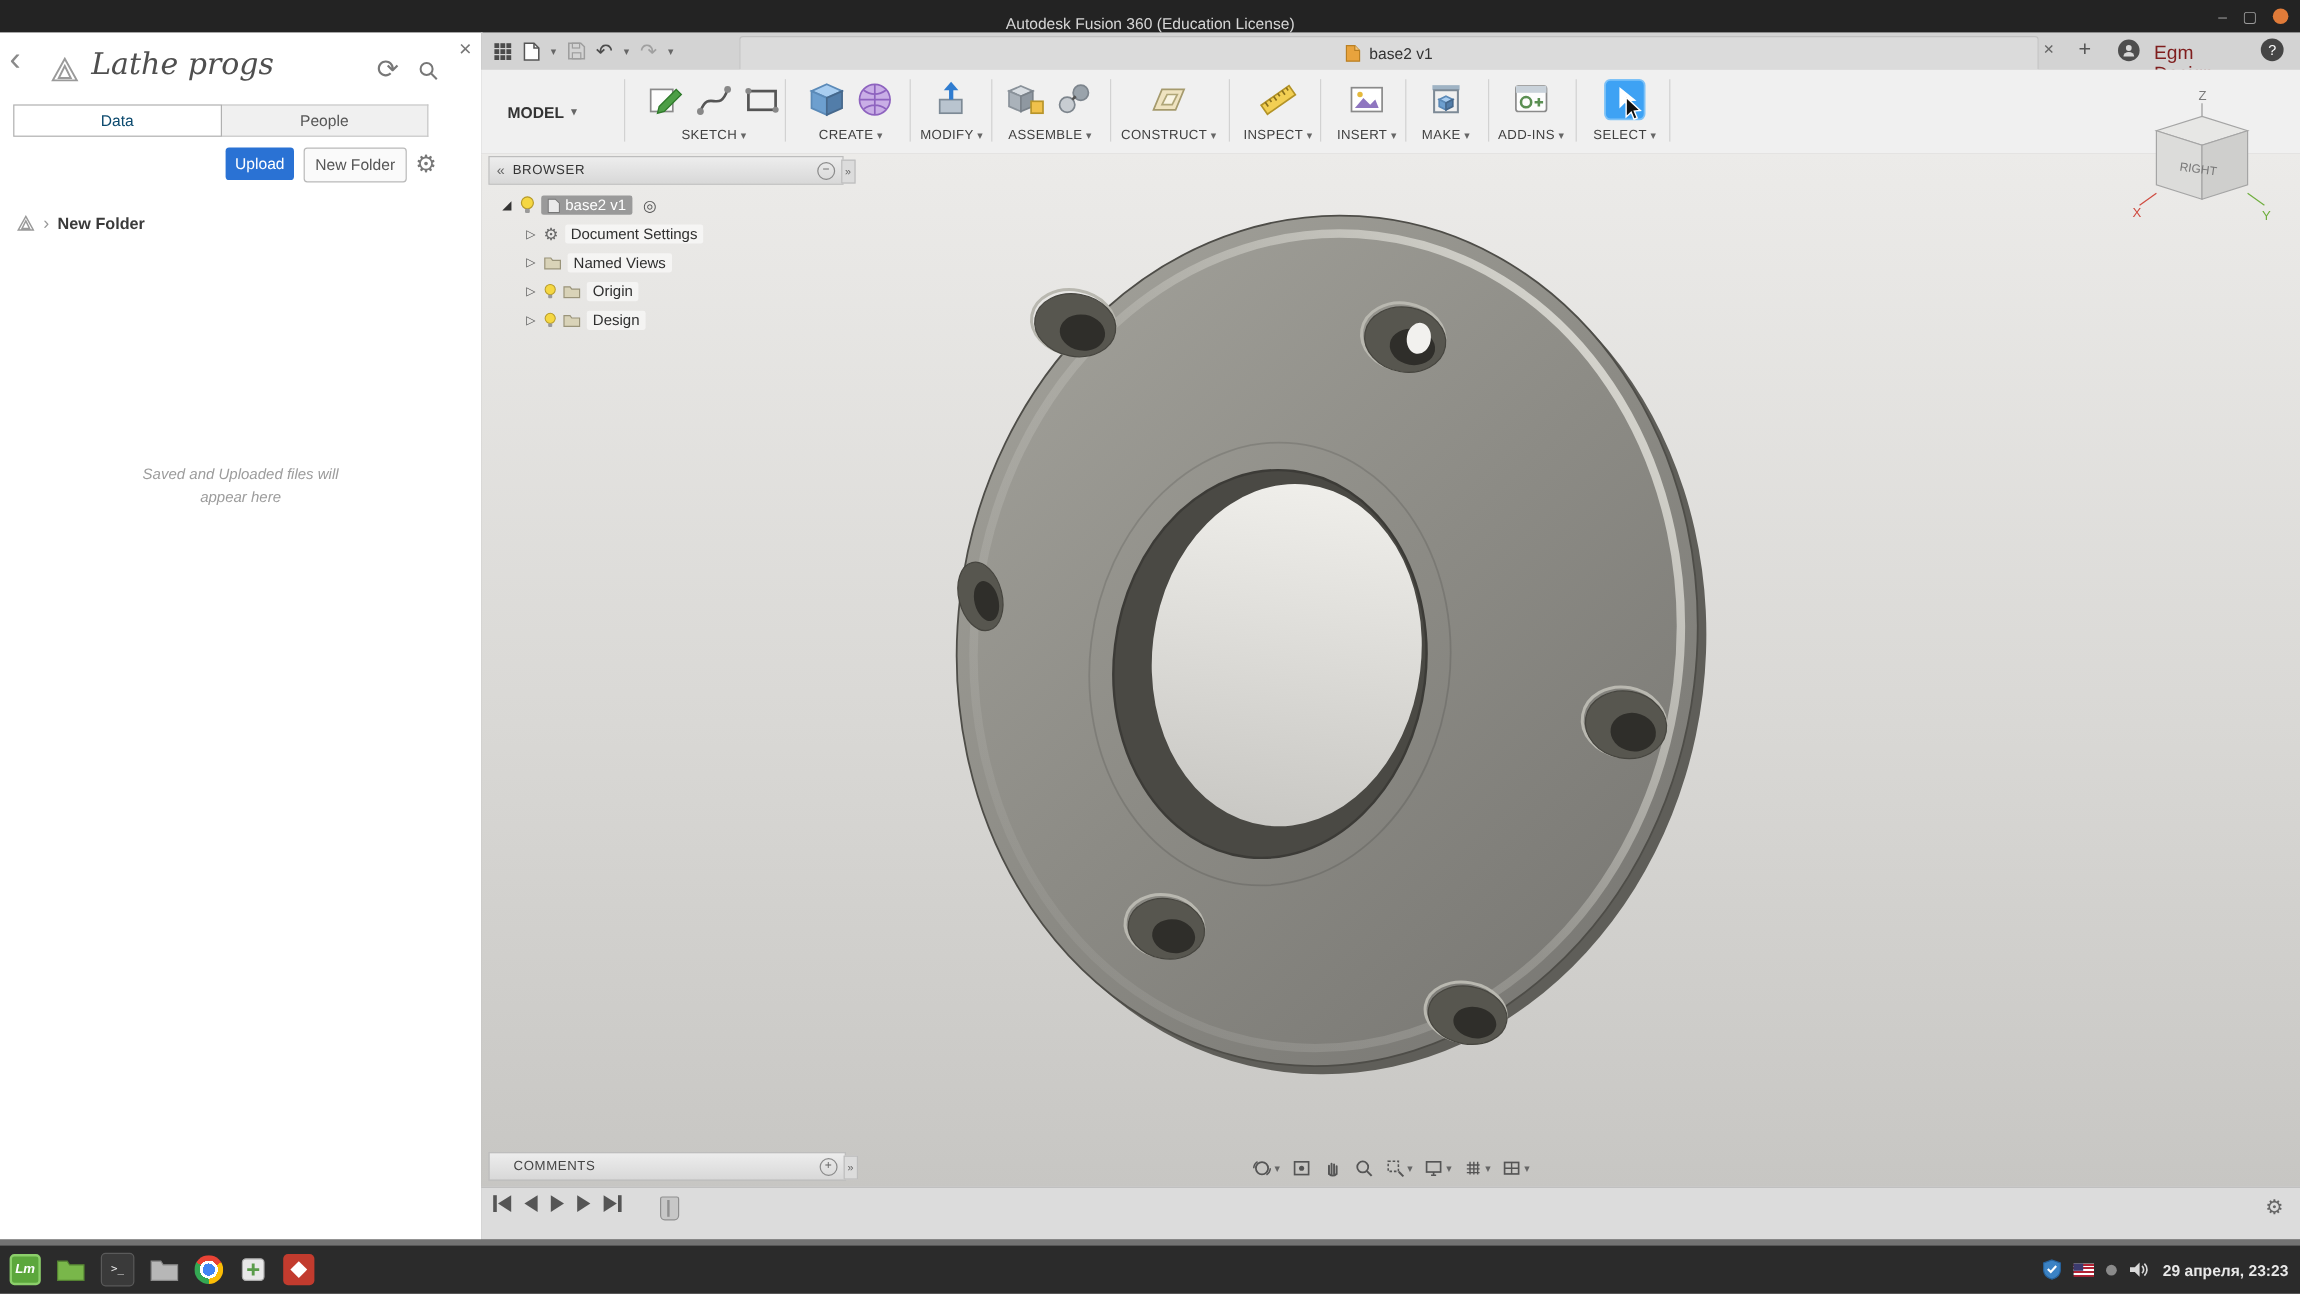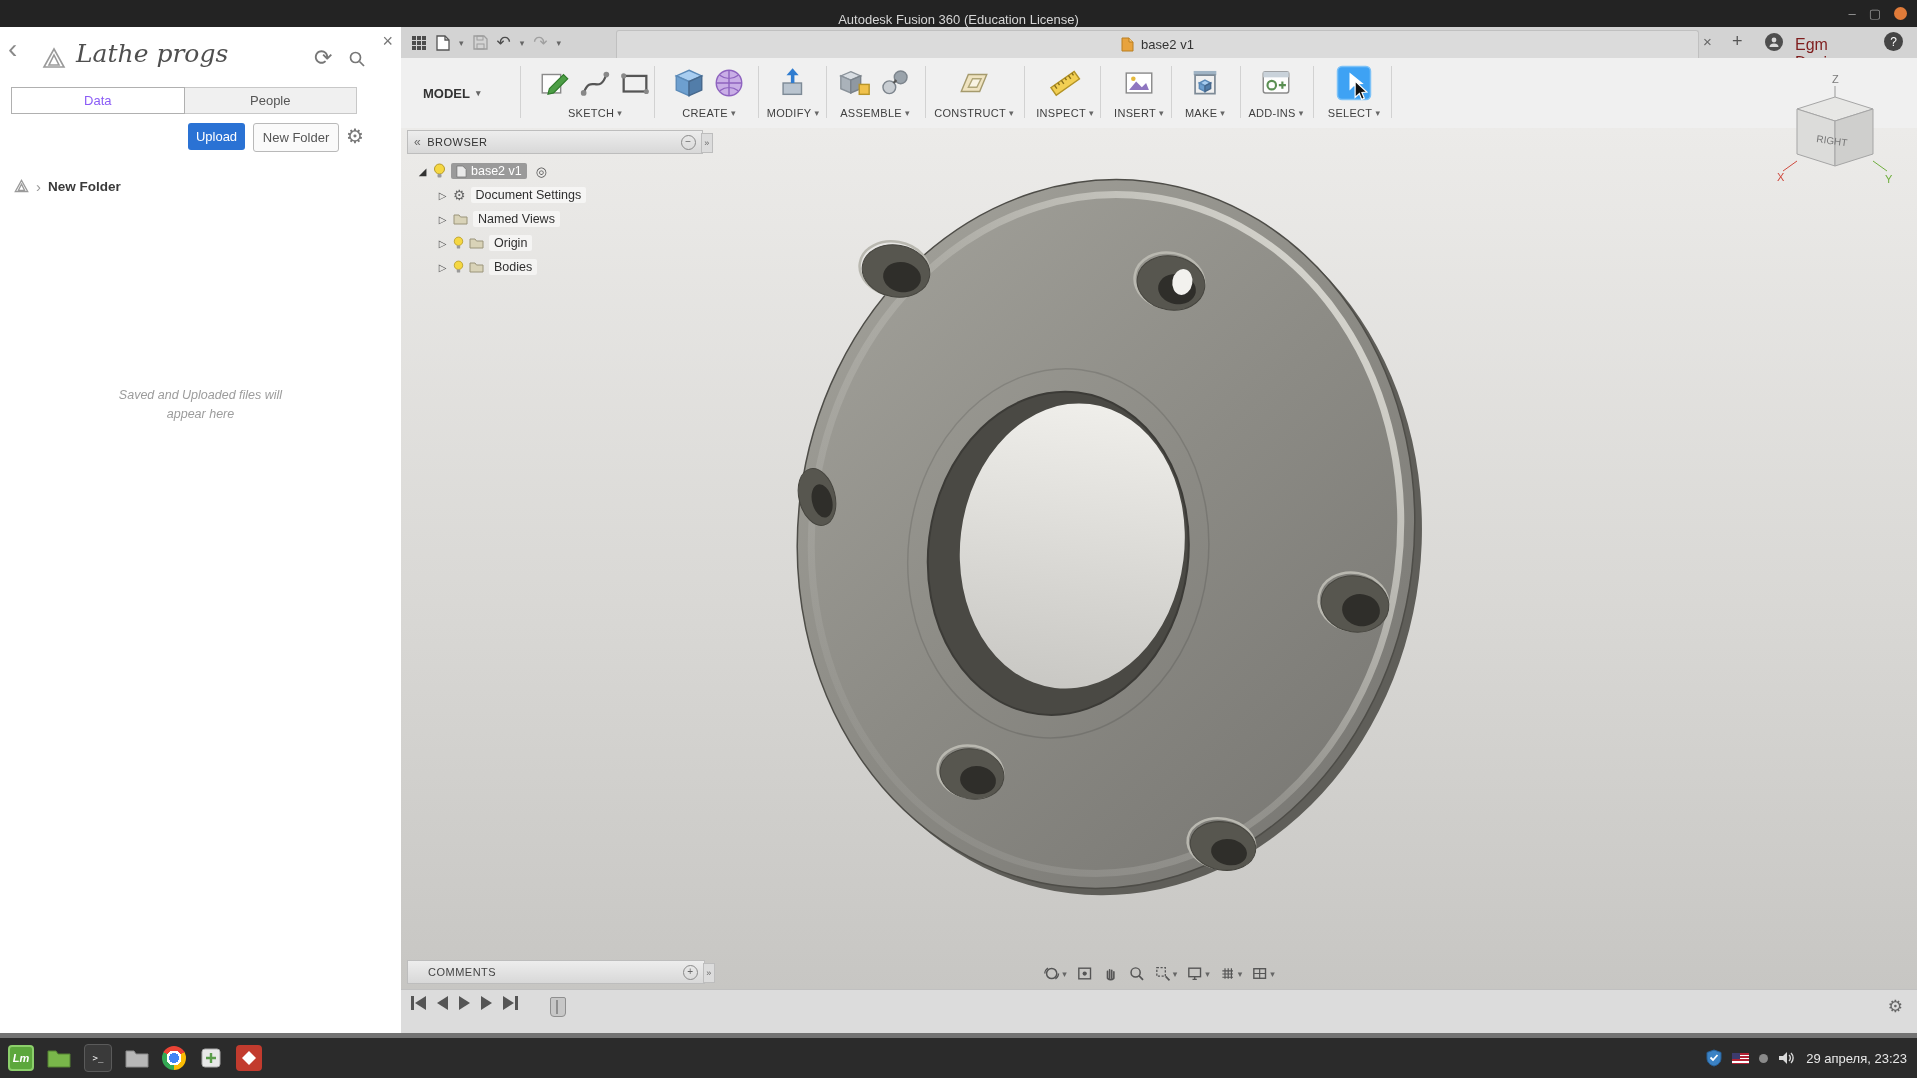--- a/index.html
+++ b/index.html
@@ -19,21 +19,21 @@
   .data-panel{position:absolute;left:0;top:27px;width:401px;bottom:40px;background:#fff;
               border-right:1px solid #a9a9a9;}
   .dp-back{position:absolute;left:8px;top:8px;font-size:28px;color:#8a8a8a;line-height:1;}
   .dp-logo{position:absolute;left:42px;top:20px;}
   .dp-title{position:absolute;left:76px;top:12px;font-family:"DejaVu Serif",serif;font-style:italic;
             font-size:25px;color:#4f4f4f;}
   .dp-refresh{position:absolute;left:314px;top:18px;font-size:22px;color:#777;}
   .dp-search{position:absolute;left:348px;top:23px;}
   .dp-close{position:absolute;right:8px;top:4px;font-size:18px;color:#777;}
   .dp-tabs{position:absolute;left:11px;top:60px;width:346px;height:27px;display:flex;font-size:13px;}
-  .dp-tab{flex:1;display:flex;align-items:center;justify-content:center;color:#8b5cf6;}
+  .dp-tab{flex:1;display:flex;align-items:center;justify-content:center;color:#0c4a6e;}
   .dp-tab.active{background:#fff;border:1px solid #b0b0b0;}
   .dp-tab.inactive{background:#f0f0f0;border:1px solid #c8c8c8;border-left:none;color:#555;}
   .btn-upload{position:absolute;left:188px;top:96px;width:57px;height:27px;background:#2a72d4;
               color:#fff;font-size:13px;border-radius:3px;display:flex;align-items:center;justify-content:center;}
   .btn-newfolder{position:absolute;left:253px;top:96px;width:84px;height:27px;background:#fafafa;
               border:1px solid #b9b9b9;color:#555;font-size:13px;border-radius:3px;display:flex;align-items:center;justify-content:center;}
   .dp-gear{position:absolute;left:346px;top:97px;font-size:20px;color:#787878;}
   .dp-item{position:absolute;left:14px;top:146px;height:26px;display:flex;align-items:center;gap:7px;}
   .dp-item .chev{color:#999;font-size:15px;}
   .dp-item .lbl{font-size:13.5px;font-weight:bold;color:#3a3a3a;}
@@ -109,21 +109,21 @@
   .tri-l{width:0;height:0;border-top:7px solid transparent;border-bottom:7px solid transparent;border-right:11px solid #555;}
   .tl-bar{width:3px;height:14px;background:#555;}
   .tl-marker{position:absolute;left:149px;top:7px;width:14px;height:18px;background:#c7c7c7;
              border:1px solid #8f8f8f;border-radius:2px 2px 4px 4px;}
   .tl-marker::after{content:"";position:absolute;left:5px;top:2px;bottom:2px;width:2px;background:#8f8f8f;}
   .tl-gear{position:absolute;right:14px;top:6px;font-size:17px;color:#666;}
 
   
   .taskbar{position:absolute;left:0;bottom:0;right:0;height:40px;background:#2b2b2b;border-top:5px solid #737373;}
   .tb-left{position:absolute;left:8px;top:0;height:40px;display:flex;align-items:center;gap:12px;}
-  .tb-right{position:absolute;right:10px;top:0;height:40px;display:flex;align-items:center;gap:10px;}
+  .tb-right{position:absolute;right:10px;top:0;height:40px;display:flex;align-items:center;gap:10px;font-weight:bold;}
   .tb-ic{width:26px;height:26px;border-radius:4px;display:flex;align-items:center;justify-content:center;}
   .mint{background:#5ca73c;color:#fff;font-size:11px;font-weight:bold;font-style:italic;border:2px solid #8ccf6b;box-sizing:border-box;}
   .term{background:#3a3a3a;border:1px solid #5a5a5a;color:#eee;font-size:9px;font-family:"DejaVu Sans Mono",monospace;}
   .chrome{border-radius:50%;width:24px;height:24px;
      background:radial-gradient(circle at center,#4285f4 0 30%,#fff 30% 44%,rgba(0,0,0,0) 44%),
      conic-gradient(from -60deg,#ea4335 0 120deg,#fbbc05 120deg 240deg,#34a853 240deg 360deg);}
   .redapp{background:#c23b2e;}
   .flag{width:17px;height:11px;background:repeating-linear-gradient(#b22234 0 1.6px,#fff 1.6px 3.2px);position:relative;}
   .flag::after{content:"";position:absolute;left:0;top:0;width:8px;height:6px;background:#3c3b6e;}
   .traydot{width:9px;height:9px;border-radius:50%;background:#8a8a8a;}
@@ -595,21 +595,21 @@
               <svg width="11" height="14" viewBox="0 0 13 16">
                   <circle cx="6.5" cy="6" r="5" fill="#f5d742" stroke="#b79b2a"></circle>
                   <rect x="4.5" y="11" width="4" height="3.5" rx="1" fill="#9a9a9a"></rect>
                 </svg>
             </span>
             <span>
               <svg width="15" height="12" viewBox="0 0 15 12">
                   <path d="M1 2 h5 l1.5 2 H14 v7 H1 Z" fill="#d9d3b8" stroke="#9a947a"></path>
                 </svg>
             </span>
-            <span class="pill">Bodies</span>
+            <span class="pill">Design</span>
           </div>
         </div>
       </div>
 
       <div class="comments">
         <span class="hdr">COMMENTS</span>
         <span class="ring-btn">+</span>
         <span class="br-handle" style="right:-11px">»</span>
       </div>
 

